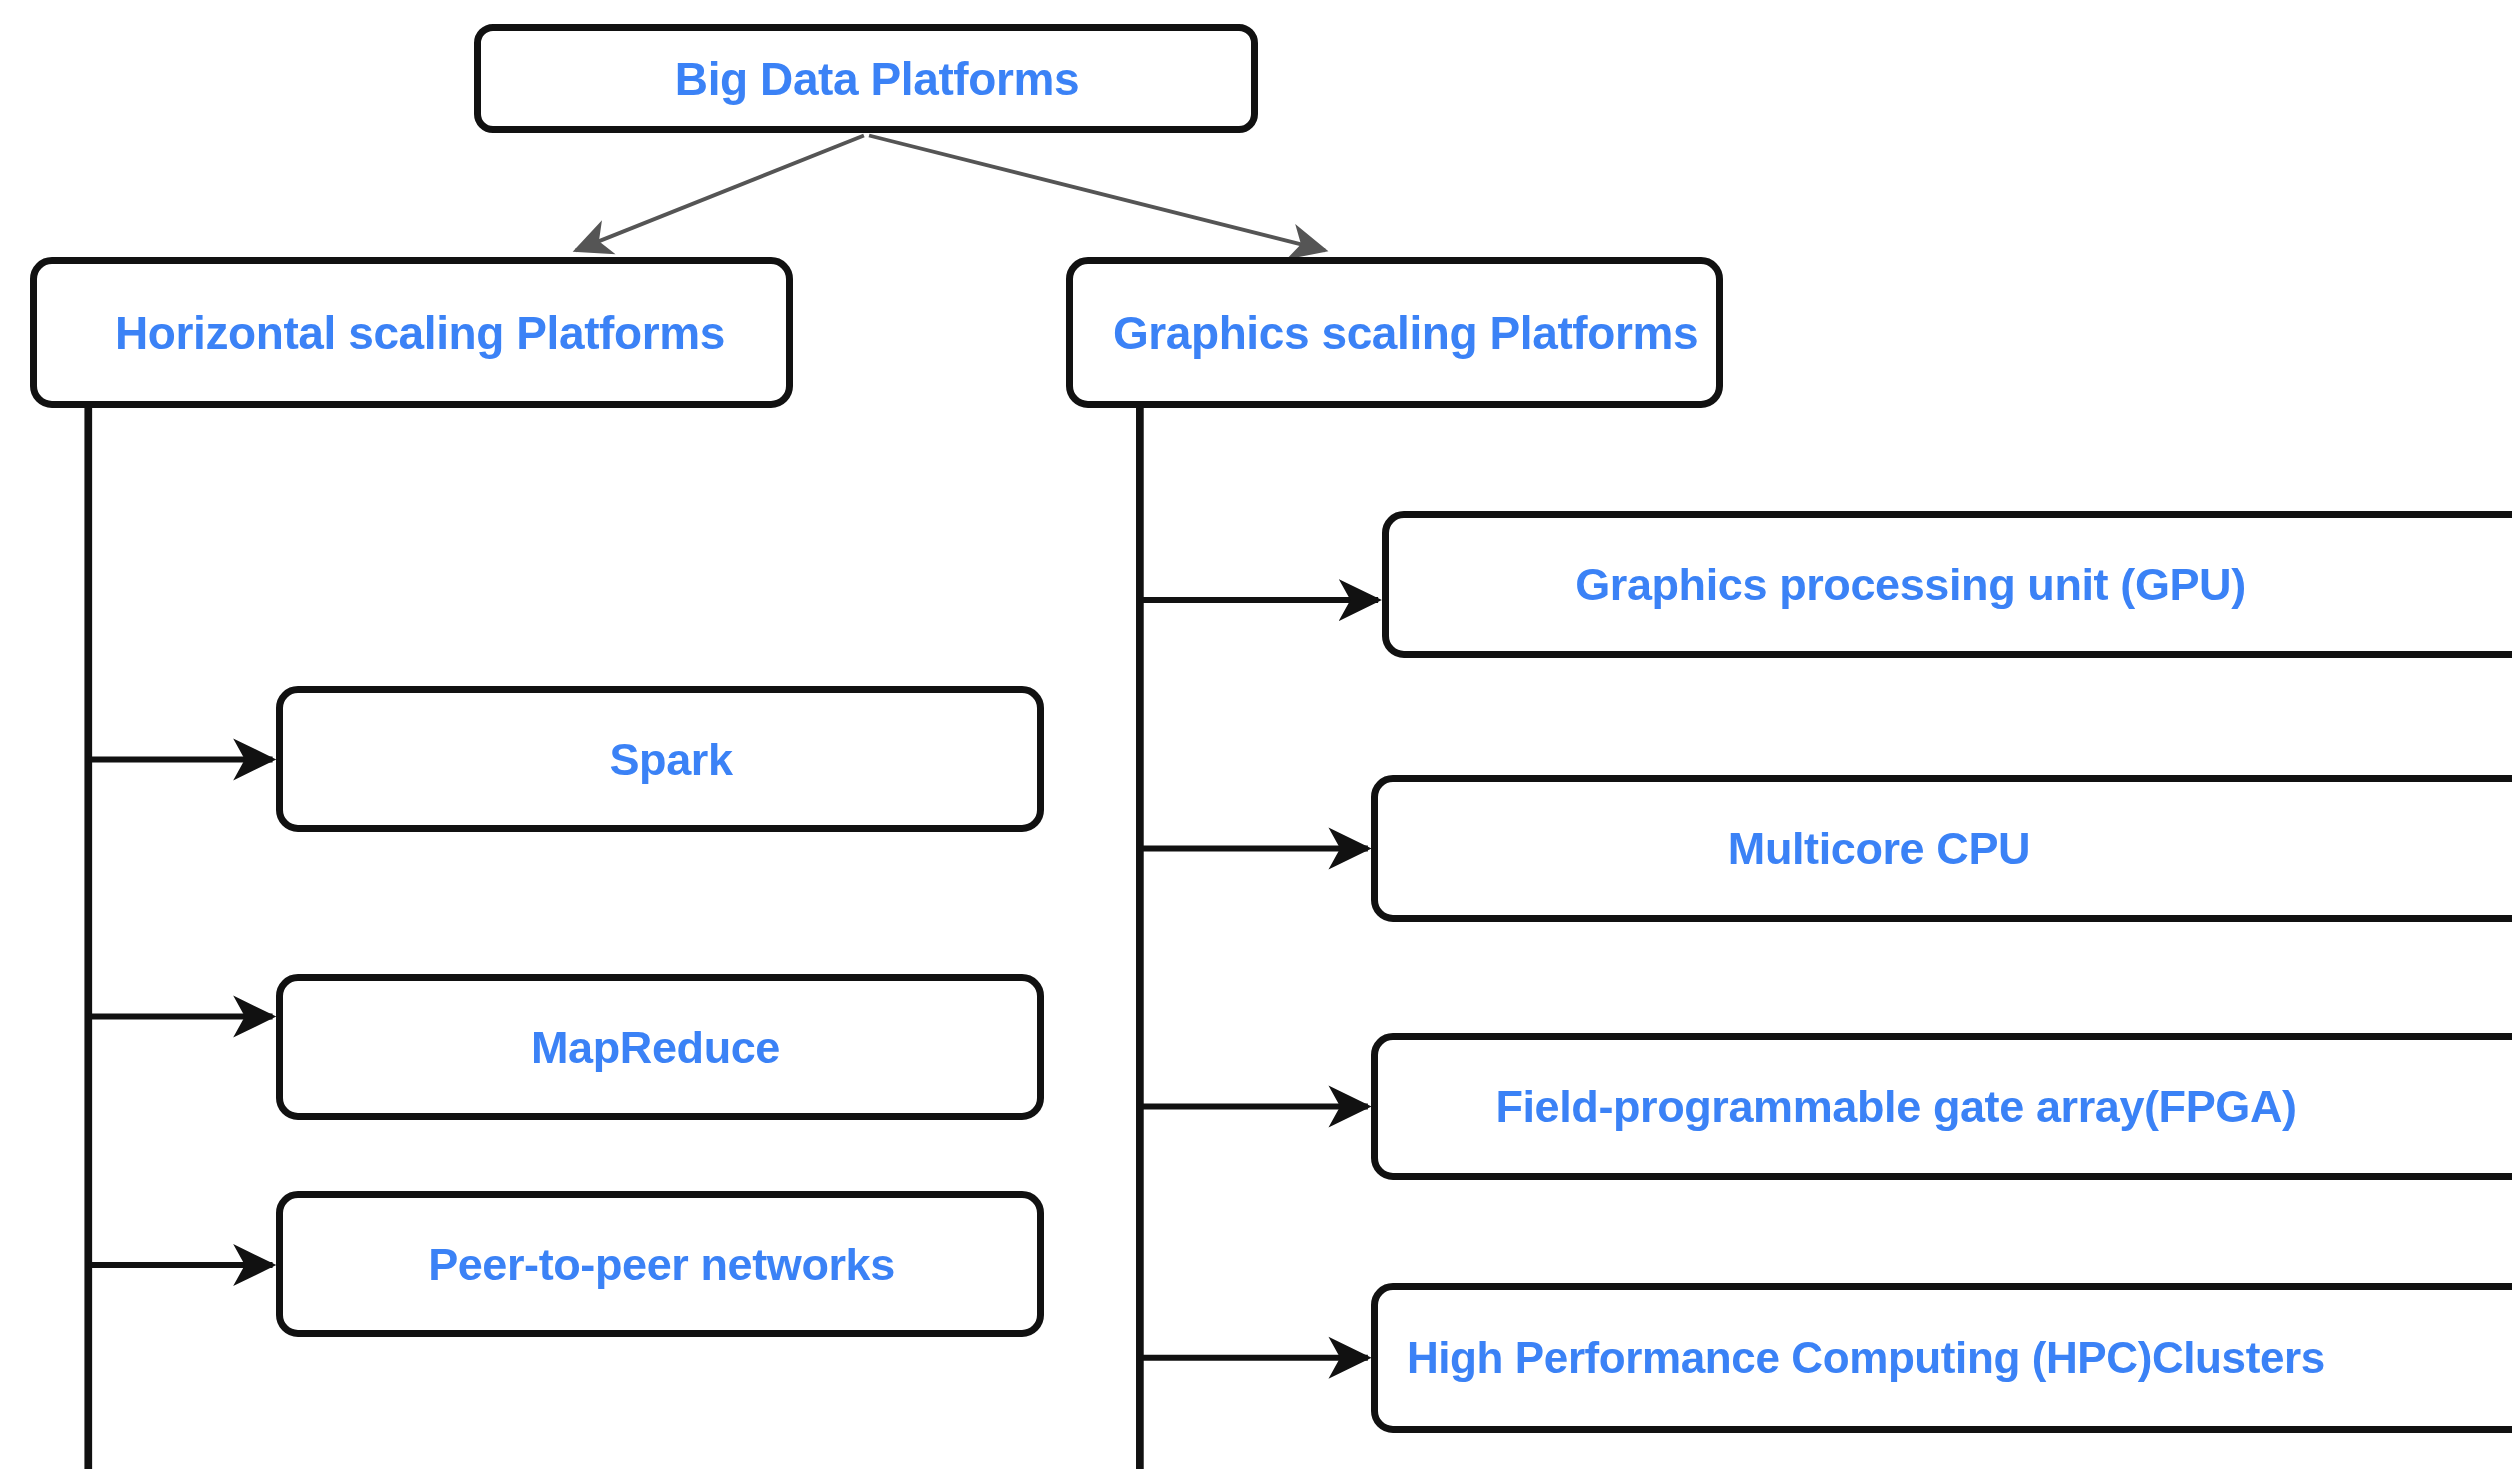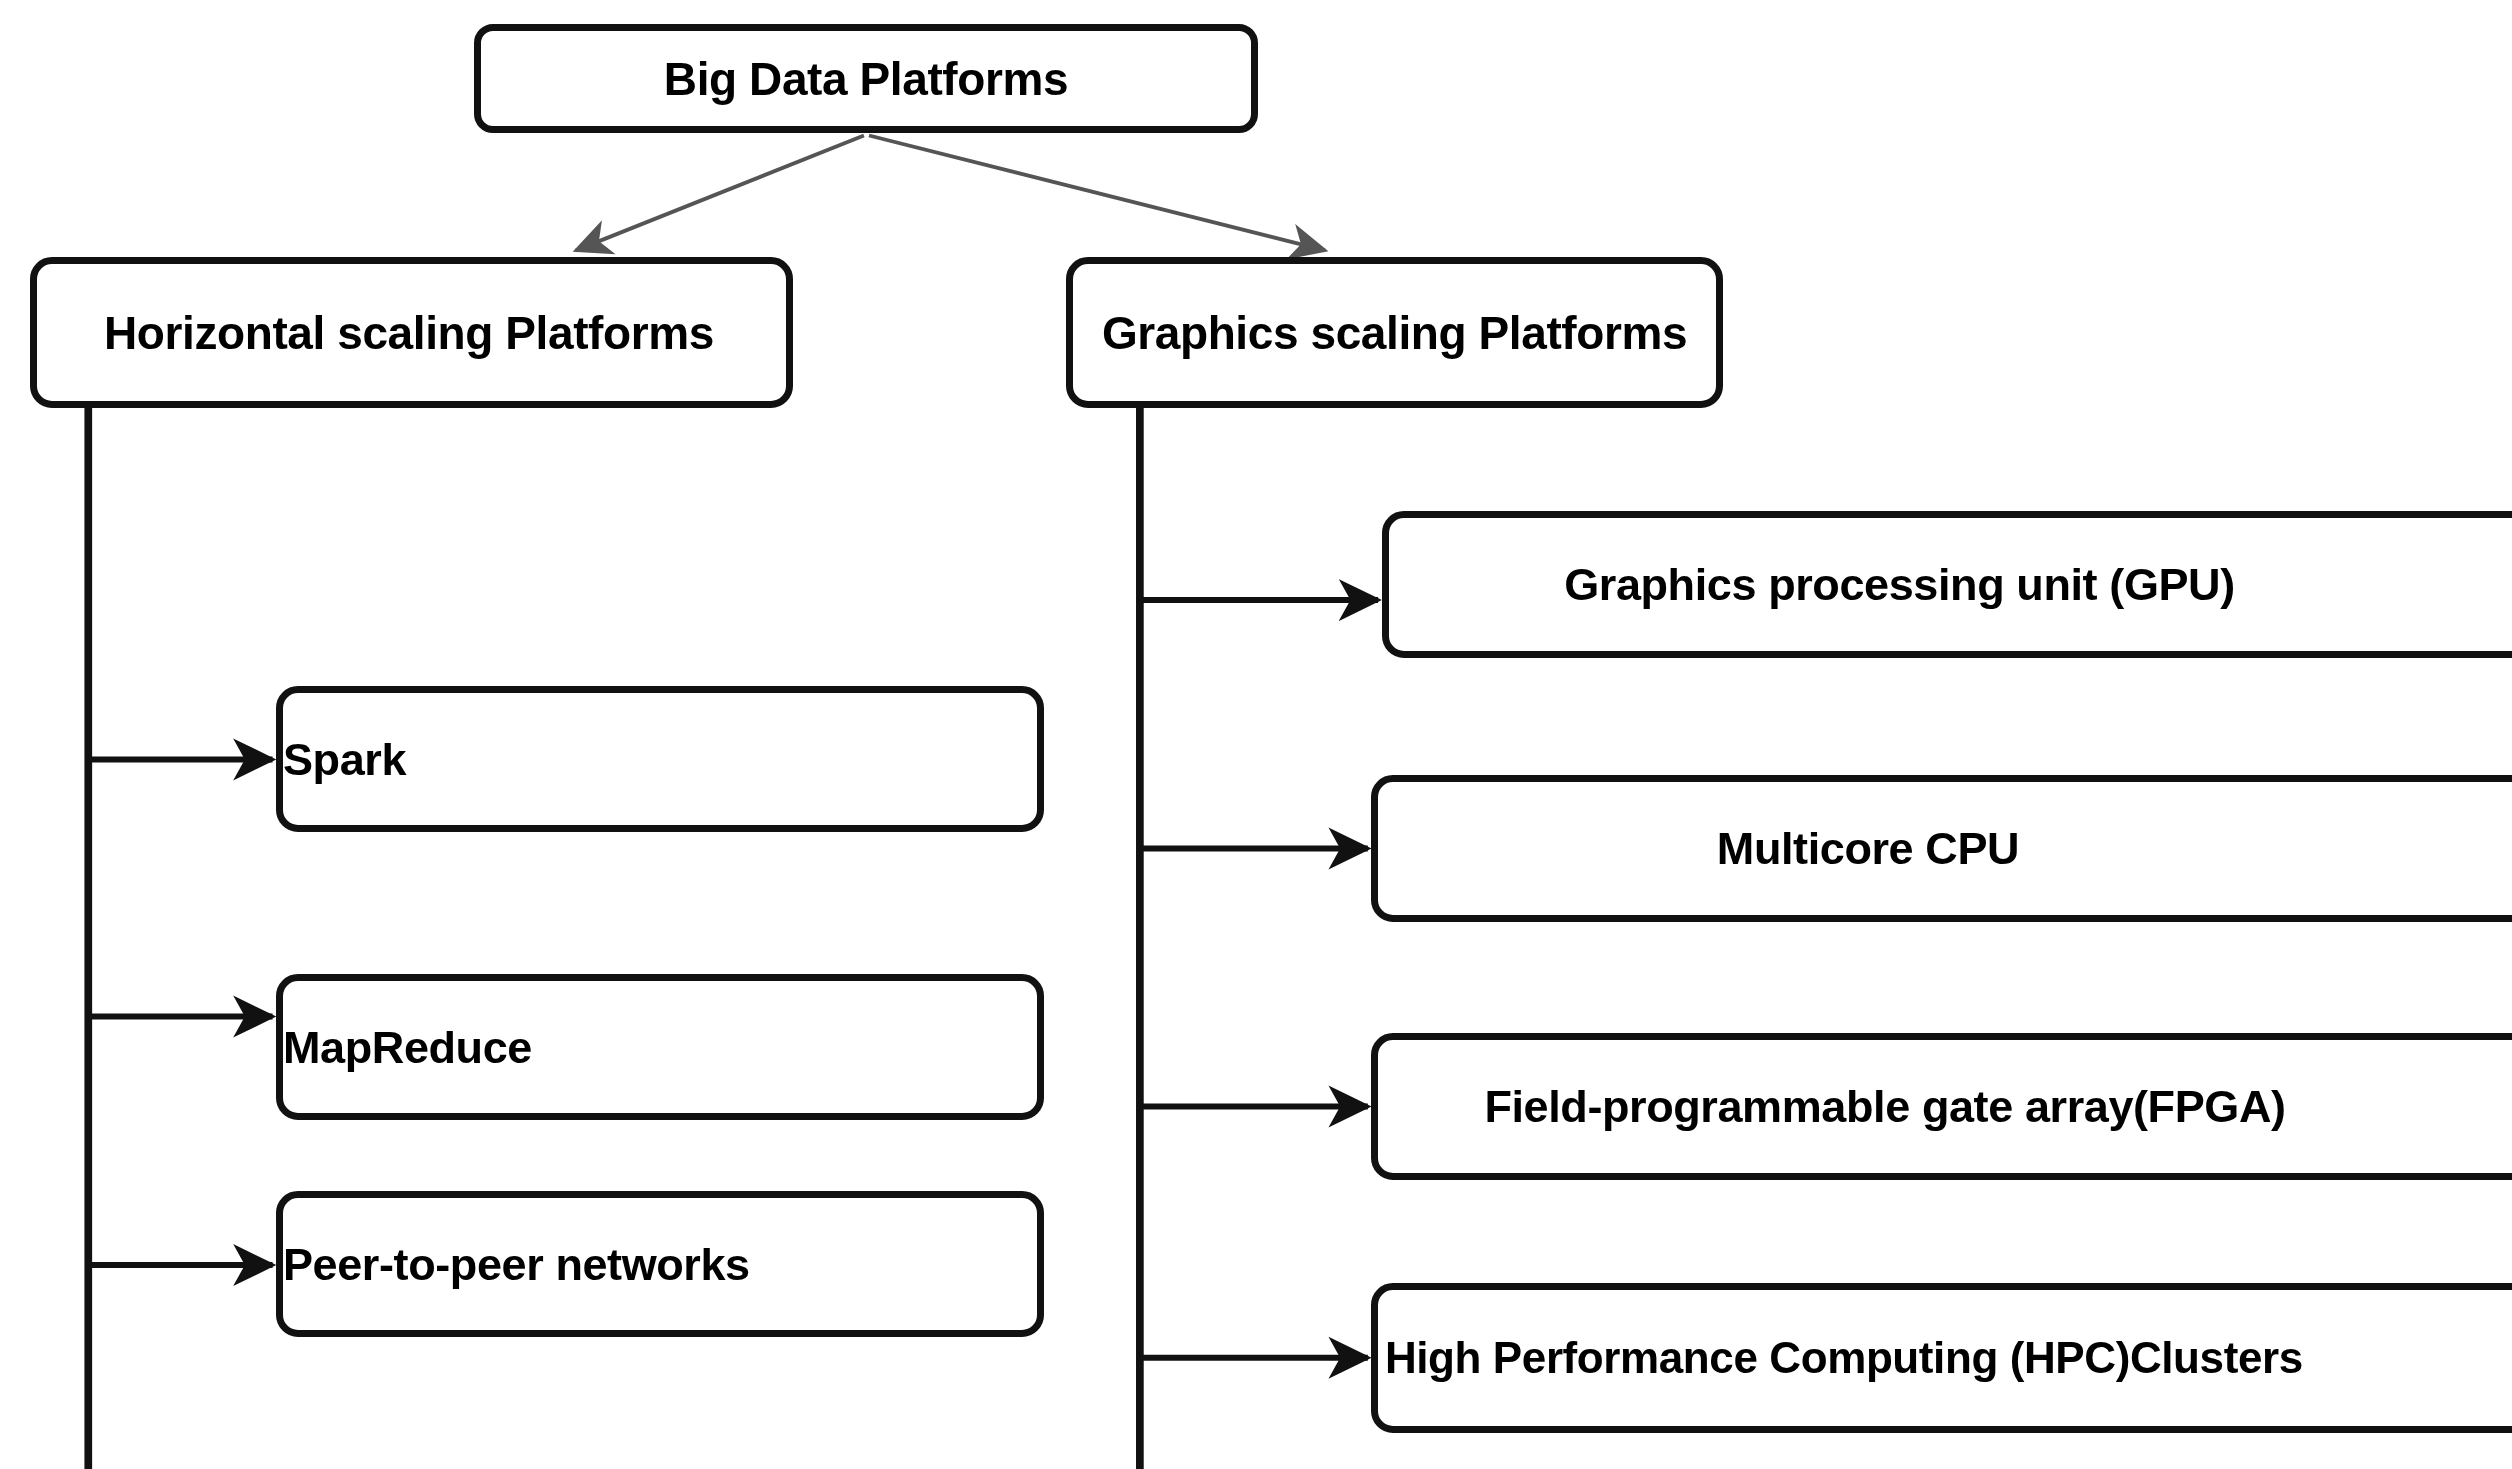--- a/index.html
+++ b/index.html
@@ -33,24 +33,25 @@
     background: #ffffff;
     border: 7.7px solid #111111;
     border-radius: 22px;
     display: flex;
     align-items: center;
     overflow: visible;
     white-space: nowrap;
   }
   .node-label {
     font-weight: bold;
-    color: #000000;
+    color: #3b82f6;
     letter-spacing: -0.4px;
     line-height: 1;
     width: 100%;
+    margin-left: 22px;
   }
   
   #node-root {
     left: 474px; top: 24px;
     width: 784px; height: 109px;
     border-radius: 19px;
   }
   #node-root .node-label {
     font-size: 46px;
     text-align: center;
@@ -74,21 +75,21 @@
     text-align: center;
   }
   
   .node-left-child {
     left: 276px;
     width: 768px;
     height: 146px;
   }
   .node-left-child .node-label {
     font-size: 45px;
-    text-align: left;
+    text-align: center;
   }
   #node-spark   { top: 686px; }
   #node-mapreduce { top: 974px; }
   #node-p2p     { top: 1191px; }
   #node-mapreduce .node-label { padding-right: 31px; }
   #node-p2p .node-label { padding-right: 19px; }
   
   .node-right-child {
     left: 1371px;
     width: 1174px;

